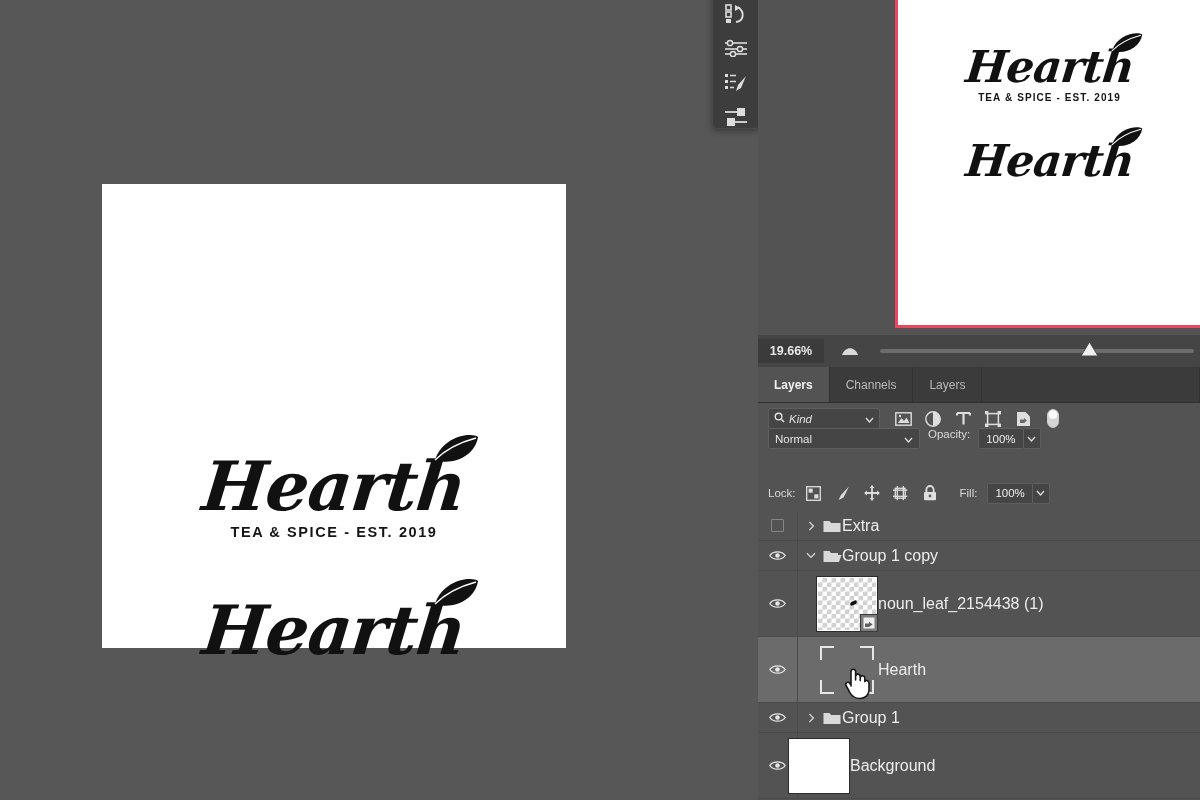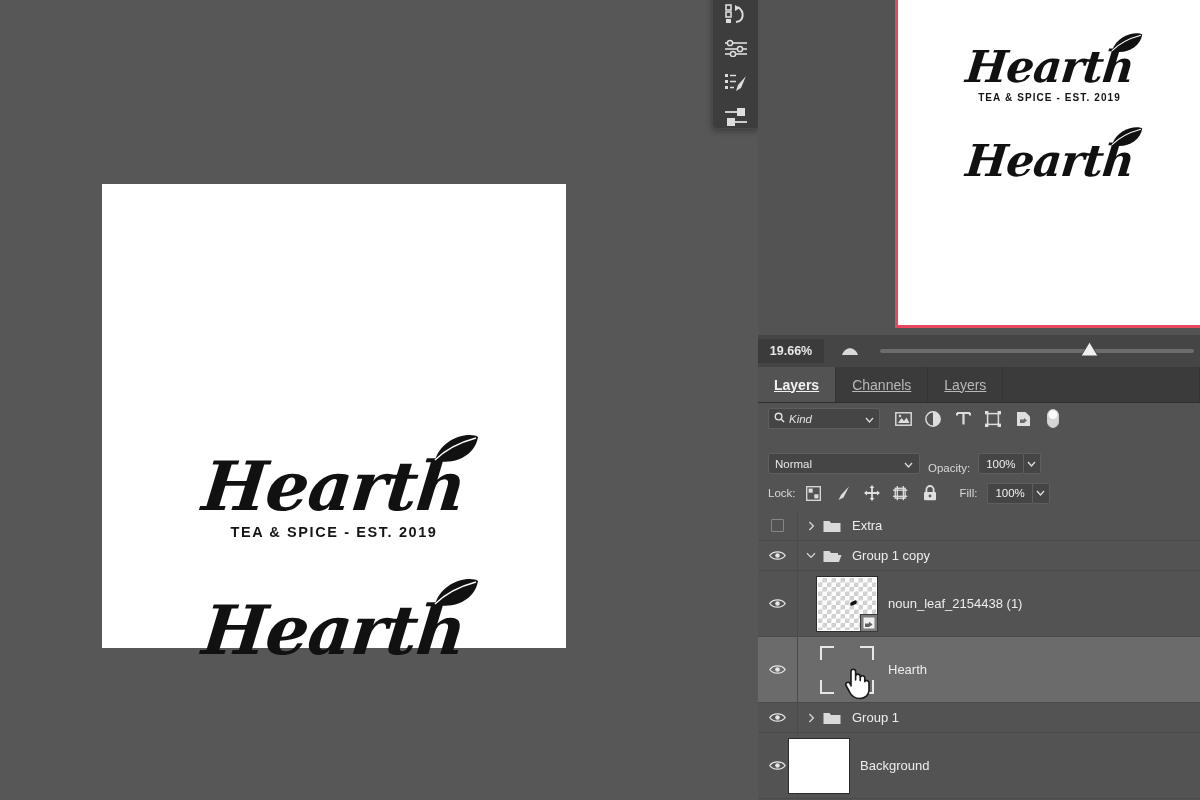--- a/index.html
+++ b/index.html
@@ -106,45 +106,44 @@
   }
 
   
   #tabs{
     position:absolute; left:0; top:367px; width:442px; height:36px;
     background:#3b3b3b; display:flex; align-items:stretch;
     border-bottom:1px solid #2f2f2f;
   }
   .tab{
     display:flex; align-items:center; padding:0 16px;
-    font-size:14px; color:#b9b9b9; background:#3b3b3b;
+    font-size:12px; color:#b9b9b9; background:#3b3b3b;
     border-right:1px solid #333;
-    text-decoration:underline;
   }
   .tab.active{ background:#535353; color:#f2f2f2; font-weight:700; }
   #tabs-filler{ flex:1; background:#3b3b3b; border-right:1px solid #333;}
 
   
   #filter-row{
     position:absolute; left:0; top:403px; width:442px; height:31px;
     background:#535353; display:flex; align-items:center; padding:0 10px;
   }
   #kind-select{
     width:112px; height:21px; background:#454545; border:1px solid #5e5e5e;
     border-radius:2px; display:flex; align-items:center; padding:0 5px;
     color:#e2e2e2; font-size:11.5px; gap:4px;font-style:italic;
   }
   #kind-select .sel-label{ flex:1; }
   .filter-icons{ display:flex; align-items:center; gap:12px; margin-left:14px; }
   .filter-icons .fi{ width:18px; height:18px; display:flex; align-items:center; justify-content:center;}
 
   
   #blend-row{
-    position:absolute; left:0; top:444px; width:442px; height:30px;
-    display:flex; align-items:flex-end; padding:0 10px; gap:8px;
+    position:absolute; left:0; top:428px; width:442px; height:30px;
+    display:flex; align-items:flex-start; padding:0 10px; gap:8px;
   }
   #blend-select{
     width:152px; height:21px; background:#454545; border:1px solid #5e5e5e;
     border-radius:2px; display:flex; align-items:center; padding:0 6px;
     color:#e6e6e6; font-size:11.5px;
   }
   #blend-select .sel-label{ flex:1; }
   .row-label{ color:#d8d8d8; font-size:11.5px; }
   .numfield{
     height:21px; background:#454545; border:1px solid #5e5e5e; border-radius:2px;
@@ -178,21 +177,21 @@
   .layer-row.selected{ background:#6b6b6b; }
   .layer-row.h32{ height:30px; }
   .layer-row.h66{ height:66px; }
   .eye-cell{
     width:40px; height:100%; display:flex; align-items:center; justify-content:center;
     border-right:1px solid #4a4a4a;
   }
   .eye-box{ width:13px; height:13px; border:1px solid #868686; border-radius:1px; }
   .disclosure{ width:18px; display:flex; align-items:center; justify-content:center; margin-left:4px;}
   .folder-ic{ width:20px; display:flex; align-items:center; justify-content:center; margin-left:2px;}
-  .layer-name{ color:#ededed; font-size:13px; margin-left:10px; white-space:nowrap; }
+  .layer-name{ color:#ededed; font-size:16px; white-space:nowrap; }
   .thumb{
     width:62px; height:56px; margin-left:18px; position:relative; flex:none;
   }
   .thumb-img{
     position:absolute; inset:0; border:1px solid #2b2b2b; background:#fff;
   }
   .checker{
     position:absolute; inset:1px;
     background-image:
       linear-gradient(45deg,#cfcfcf 25%,transparent 25%,transparent 75%,#cfcfcf 75%),

